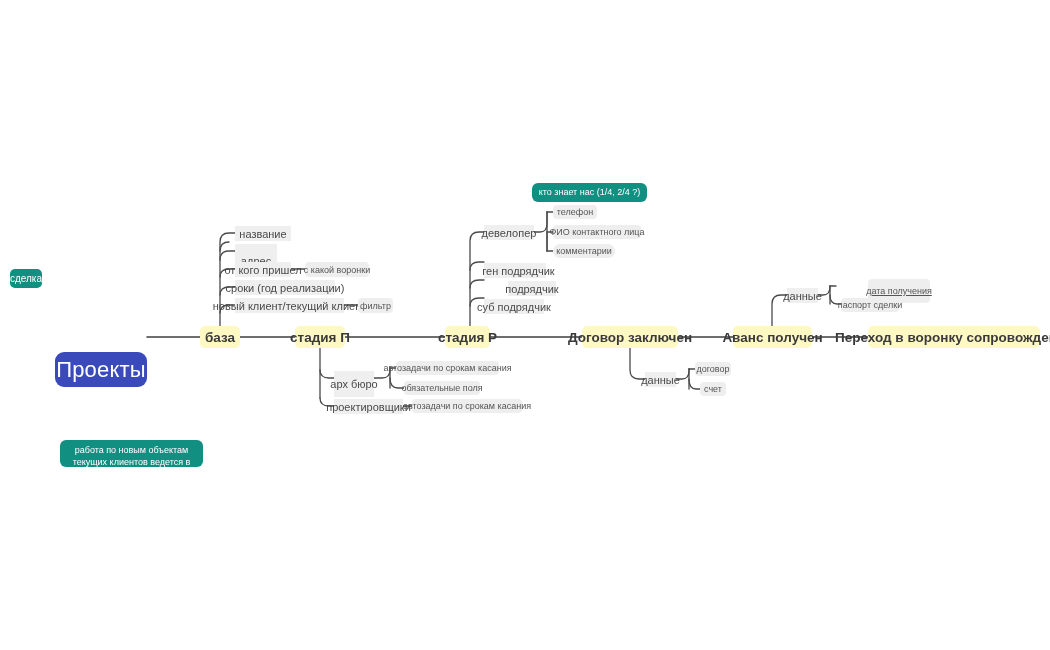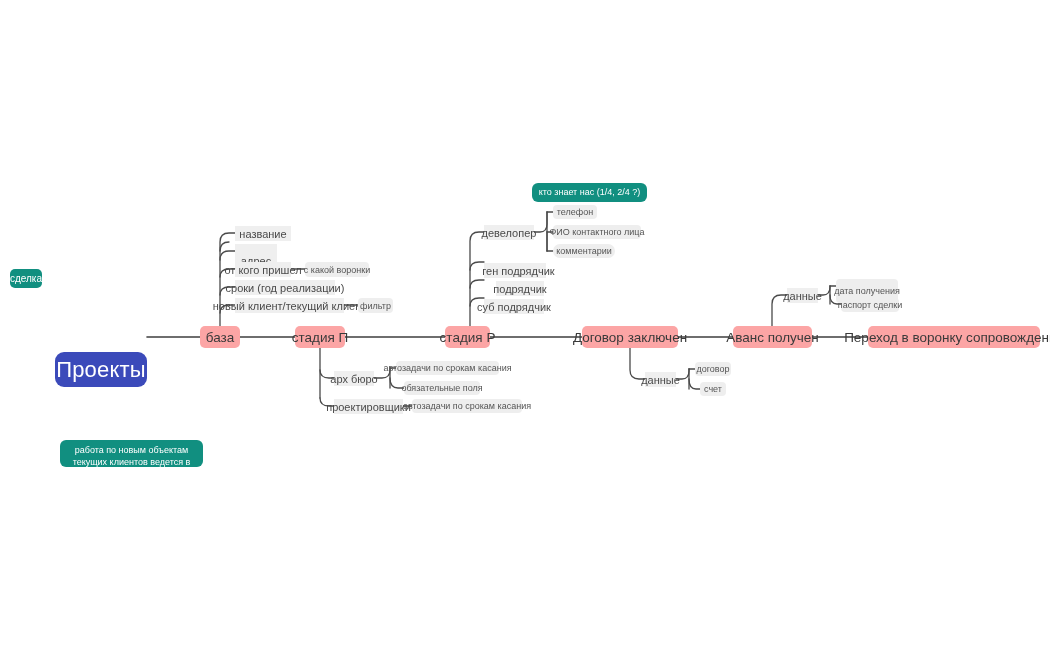--- a/index.html
+++ b/index.html
@@ -44,24 +44,25 @@
   
   .node-root {
     background: #3b4aba;
     color: #ffffff;
     border-radius: 9px;
     font-size: 22px;
     letter-spacing: 0.2px;
   }
   
   .node-main {
-    background: #fca5a5;
+    background: #fef9c3;
     color: #3a3a3a;
     border-radius: 5px;
     font-size: 13.5px;
+    font-weight: bold;
   }
   
   .node-sub {
     background: #efefef;
     color: #4a4a4a;
     border-radius: 0;
     font-size: 11px;
   }
   
   .node-leaf {
@@ -213,21 +214,21 @@
 </div>
 
 <div class="node node-sub" style="left:235px; top:298px; width:109px; height:15px;">
   <span>новый клиент/текущий клиент</span>
 </div>
 
 <div class="node node-leaf" style="left:358px; top:298px; width:35px; height:15px;">
   <span>фильтр</span>
 </div>
 
-<div class="node node-sub" style="left:334px; top:371px; width:40px; height:15px;">
+<div class="node node-sub" style="left:334px; top:371px; width:40px; height:26px;">
   <span>арх бюро</span>
 </div>
 
 <div class="node node-leaf" style="left:396px; top:361px; width:103px; height:14px;">
   <span>автозадачи по срокам касания</span>
 </div>
 
 <div class="node node-leaf" style="left:404px; top:381px; width:76px; height:14px;">
   <span>обязательные поля</span>
 </div>
@@ -253,21 +254,21 @@
 </div>
 
 <div class="node node-leaf" style="left:553px; top:244px; width:62px; height:14px;border-radius:7px;">
   <span>комментарии</span>
 </div>
 
 <div class="node node-sub" style="left:484px; top:263px; width:62px; height:15px;padding-left:7px;">
   <span>ген подрядчик</span>
 </div>
 
-<div class="node node-sub" style="left:496px; top:281px; width:48px; height:15px;">
+<div class="node node-sub" style="left:508px; top:281px; width:48px; height:15px;">
   <span>подрядчик</span>
 </div>
 
 <div class="node node-sub" style="left:484px; top:299px; width:60px; height:15px;">
   <span>суб подрядчик</span>
 </div>
 
 <div class="node node-sub" style="left:645px; top:372px; width:31px; height:15px;">
   <span>данные</span>
 </div>
@@ -277,19 +278,19 @@
 </div>
 
 <div class="node node-leaf" style="left:700px; top:382px; width:26px; height:14px;">
   <span>счет</span>
 </div>
 
 <div class="node node-sub" style="left:787px; top:288px; width:31px; height:15px;">
   <span>данные</span>
 </div>
 
-<div class="node node-leaf" style="left:836px; top:279px; width:62px; height:24px;">
+<div class="node node-leaf" style="left:868px; top:279px; width:62px; height:24px;text-decoration:underline;">
   <span>дата получения</span>
 </div>
 
 <div class="node node-leaf" style="left:841px; top:298px; width:58px; height:14px;">
   <span>паспорт сделки</span>
 </div>
 
 </body></html>

